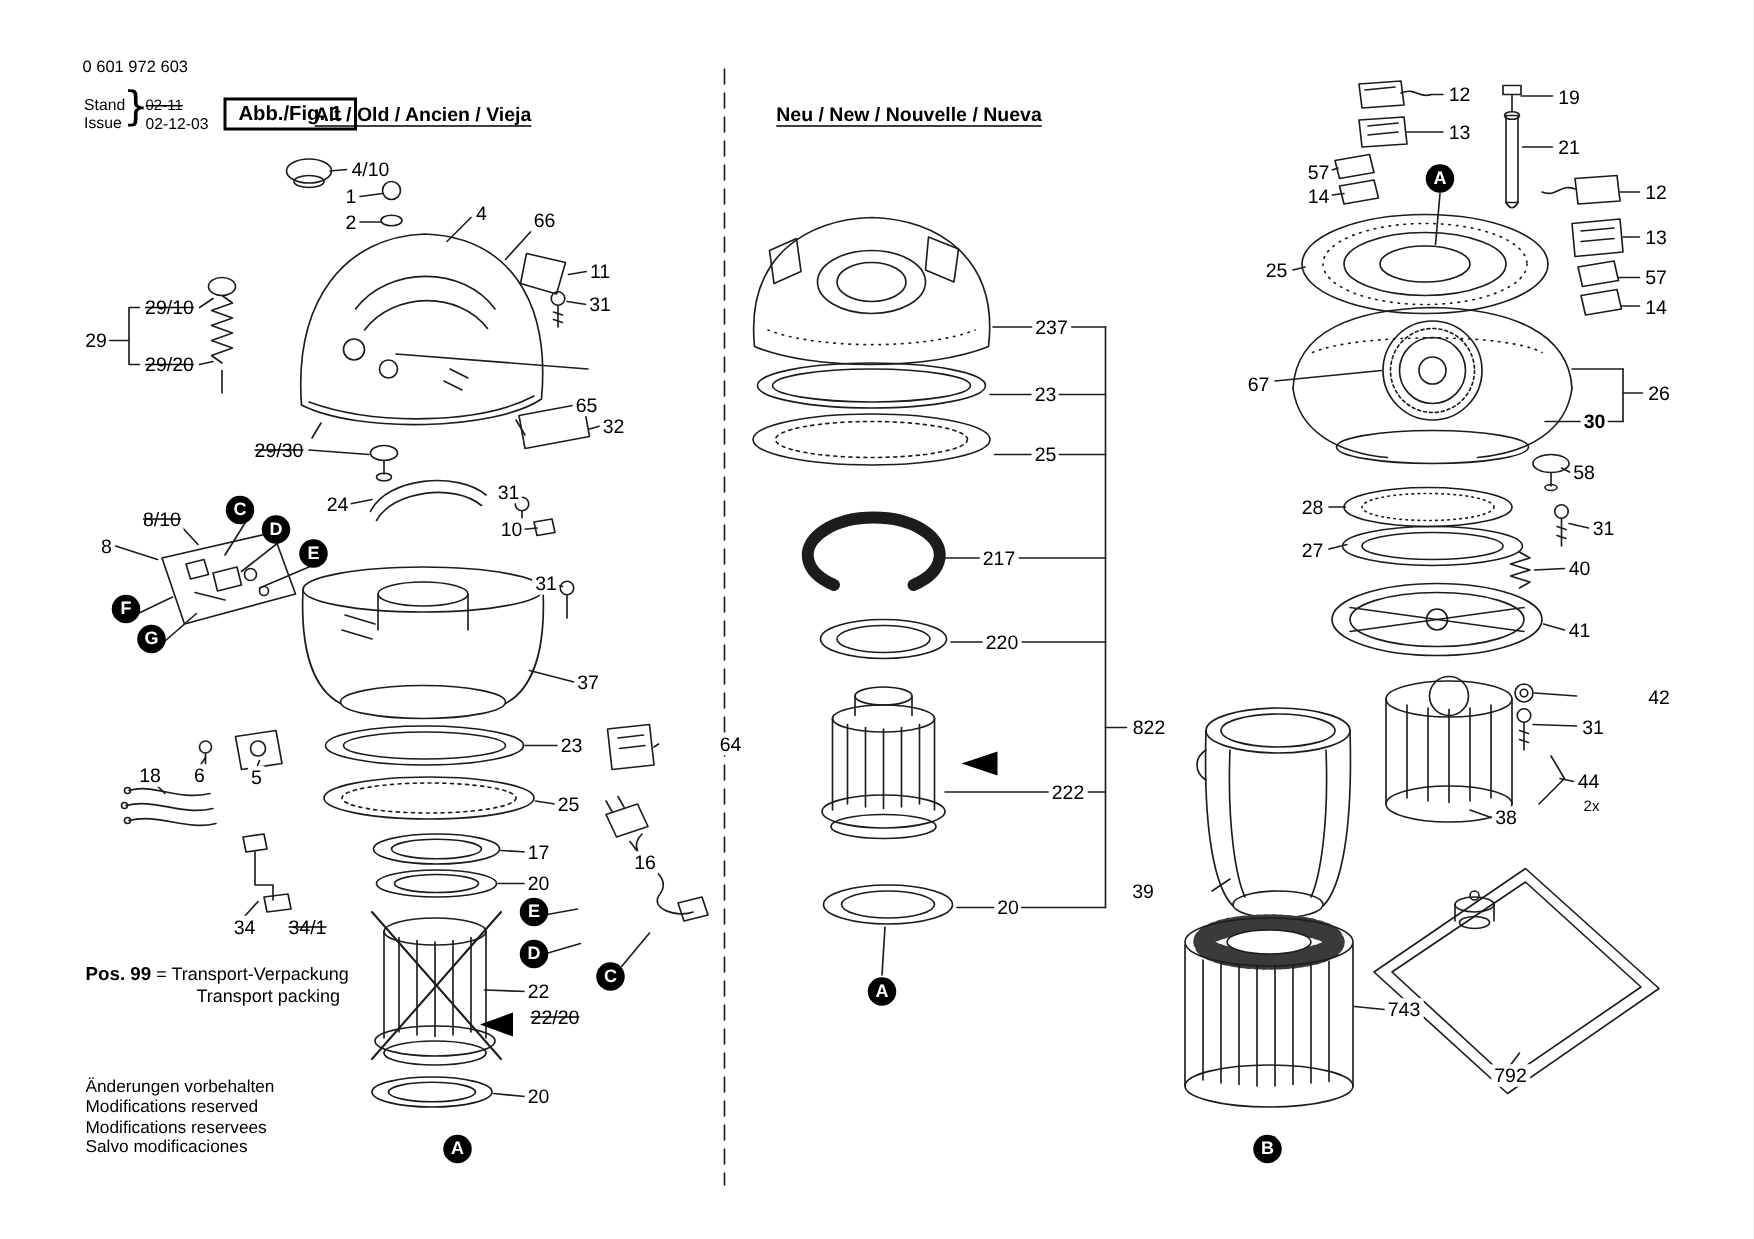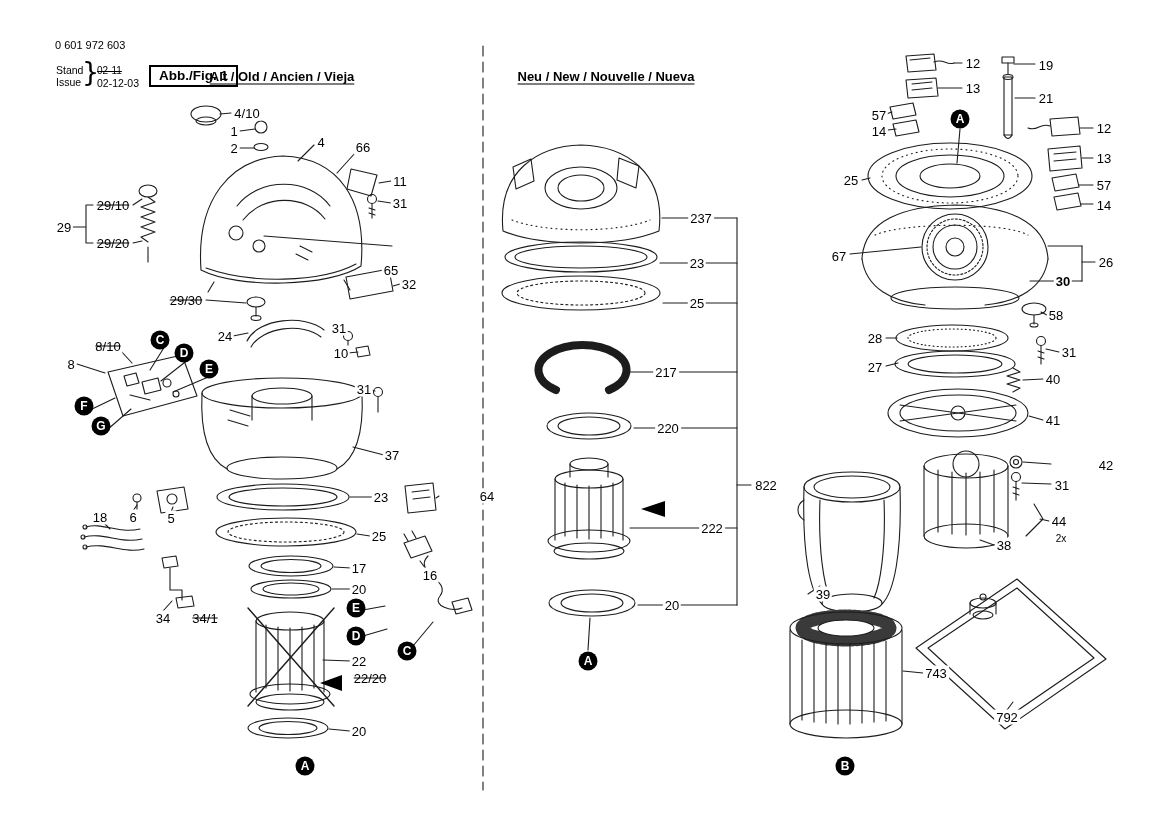--- a/index.html
+++ b/index.html
@@ -476,31 +476,42 @@
       <span class="callout" style="left: 875px; top: 338px;">28</span>
       <span class="callout" style="left: 1069px; top: 352px;">31</span>
       <span class="callout" style="left: 875px; top: 367px;">27</span>
       <span class="callout" style="left: 1053px; top: 379px;">40</span>
       <span class="callout" style="left: 1053px; top: 420px;">41</span>
       <span class="callout" style="left: 1062px; top: 465px; margin-left: 44px;">42</span>
       <span class="callout" style="left: 1062px; top: 485px;">31</span>
       <span class="callout" style="left: 1059px; top: 521px;">44</span>
       <span class="callout small" style="left: 1061px; top: 538px;">2x</span>
       <span class="callout" style="left: 1004px; top: 545px;">38</span>
-      <span class="callout" style="left: 823px; top: 594px;">39</span>
+      <span class="callout" style="left: 762px; top: 594px;">39</span>
       <span class="callout" style="left: 936px; top: 673px;">743</span>
       <span class="callout" style="left: 1007px; top: 717px;">792</span>
       <span class="callout circle" style="left: 845px; top: 766px;">B</span>
     </div>
 
   <div class="abs pn">0 601 972 603</div>
   <div class="abs stand">Stand</div>
   <div class="abs issue">Issue</div>
   <div class="abs brace">}</div>
   <div class="abs date1">02-11</div>
   <div class="abs date2">02-12-03</div>
   <div class="abs figbox">Abb./Fig. 1</div>
   <div class="abs sect old">Alt / Old / Ancien / Vieja</div>
   <div class="abs sect new">Neu / New / Nouvelle / Nueva</div>
 
-
+  <div class="abs legend">
+    <div><b>Pos. 99</b>
+      <span>= Transport-Verpackung</span></div>
+    <div class="l2">Transport packing</div>
+  </div>
+
+  <div class="abs footer">
+    <div>Änderungen vorbehalten</div>
+    <div>Modifications reserved</div>
+    <div>Modifications reservees</div>
+    <div>Salvo modificaciones</div>
+  </div>
 
 </div>
 
 </body></html>

